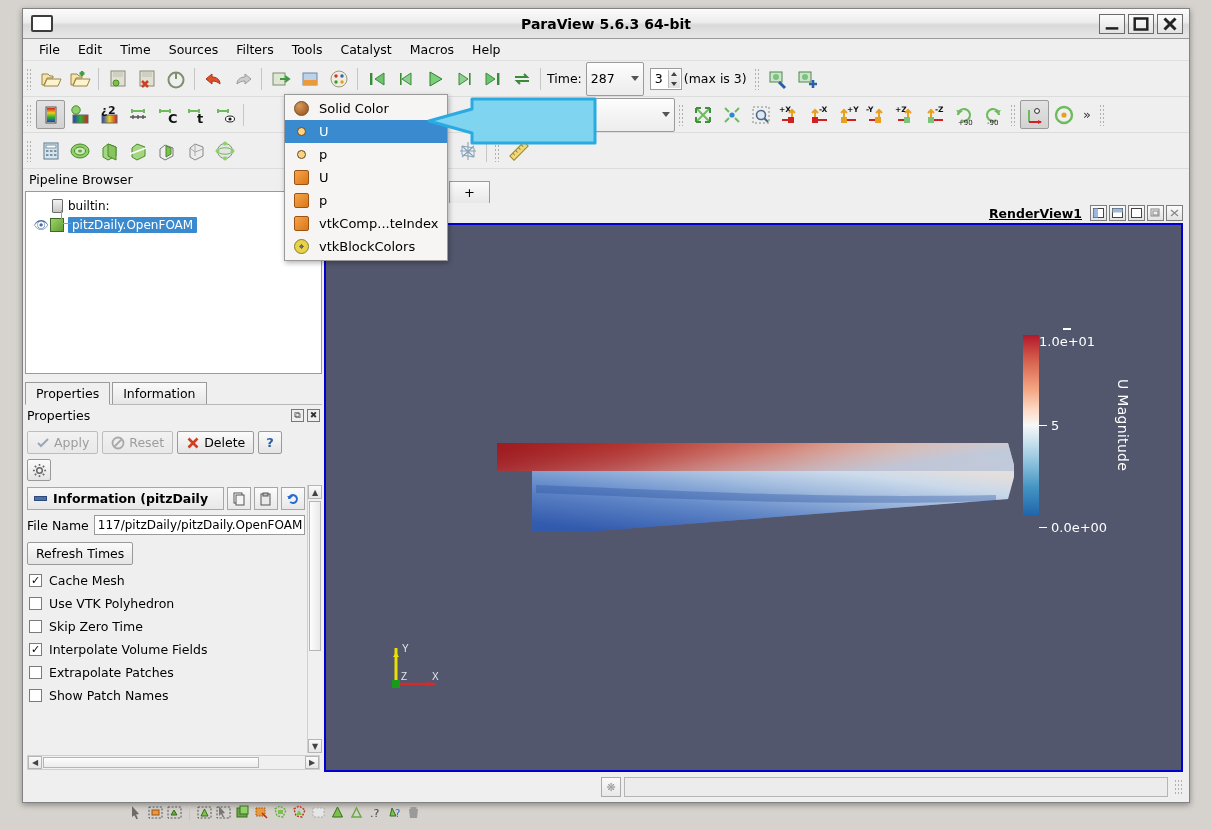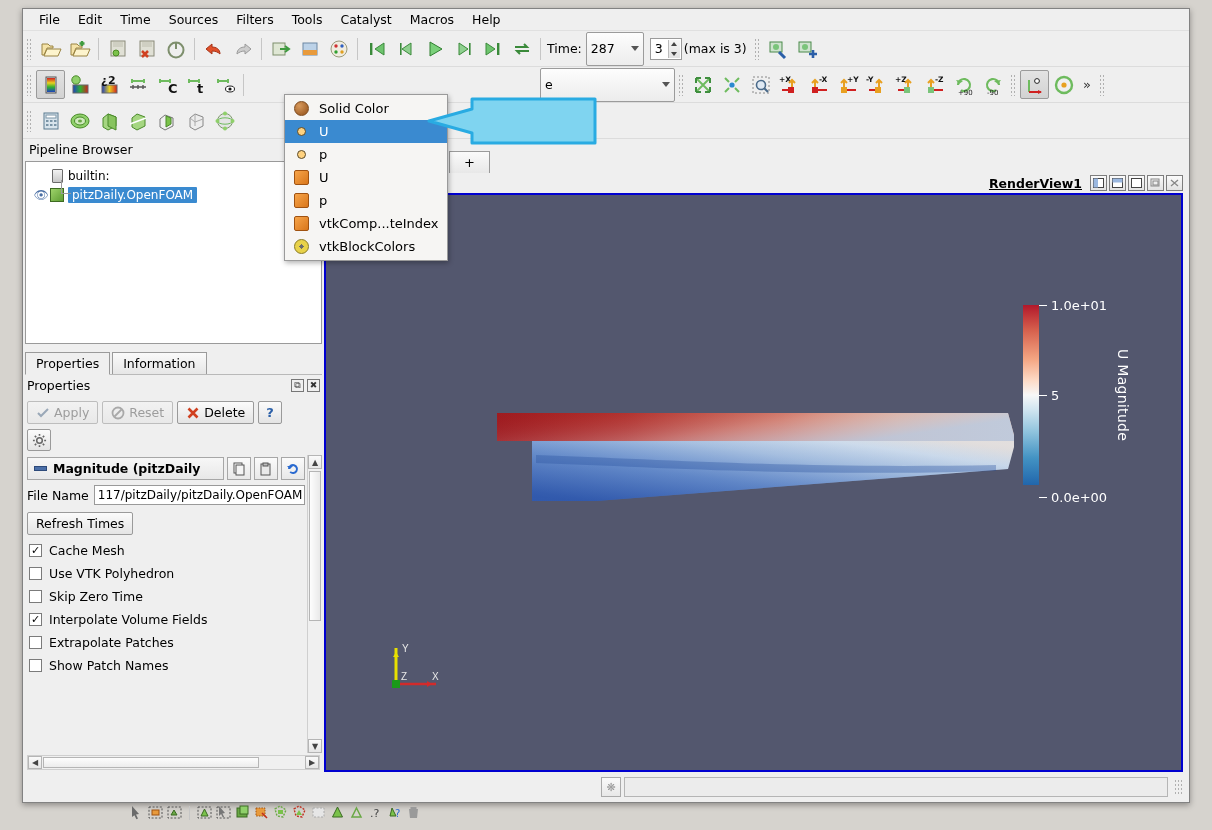--- a/index.html
+++ b/index.html
@@ -283,20 +283,41 @@
   .block-ico { width: 15px; height: 15px; border-radius: 50%;
       background: radial-gradient(circle at 50% 50%, #6b6b6b 0 22%, #e8d24a 23% 100%); border: 1px solid #8a7a20; }
   
   .bigarrow { position: absolute; left: 404px; top: 86px; z-index: 60; pointer-events: none; }
 </style>
 </head>
 <body>
 
 <div class="app-window">
 
+  <div class="titlebar">
+    <div class="tb-appicon"></div>
+    <div class="tb-title">ParaView 5.6.3 64-bit</div>
+    <div class="tb-buttons">
+      <div class="tb-btn">
+        <svg class="ico" width="14" height="14" viewBox="0 0 14 14">
+            <rect x="3" y="9" width="8" height="1.6" fill="#222"></rect>
+          </svg>
+      </div>
+      <div class="tb-btn">
+        <svg class="ico" width="14" height="14" viewBox="0 0 14 14">
+            <rect x="3" y="3.5" width="8" height="7" fill="none" stroke="#222" stroke-width="1.6"></rect>
+          </svg>
+      </div>
+      <div class="tb-btn">
+        <svg class="ico" width="14" height="14" viewBox="0 0 14 14">
+            <path d="M3.5 3.5 L10.5 10.5 M10.5 3.5 L3.5 10.5" stroke="#222" stroke-width="1.9" fill="none"></path>
+          </svg>
+      </div>
+    </div>
+  </div>
 
   <div class="menubar">
     <div class="menu-item">File</div>
     <div class="menu-item">Edit</div>
     <div class="menu-item">Time</div>
     <div class="menu-item">Sources</div>
     <div class="menu-item">Filters</div>
     <div class="menu-item">Tools</div>
     <div class="menu-item">Catalyst</div>
     <div class="menu-item">Macros</div>
@@ -789,21 +810,21 @@
         <div class="vscroll">
           <div class="sb">▲</div>
           <div class="vthumb"></div>
           <div class="sb">▼</div>
         </div>
 
         <div style="margin-right:15px">
           <div class="propgroup-row">
             <div class="propgroup-title">
               <span class="dash"></span>
-              <span>Magnitude (pitzDaily</span>
+              <span>Information (pitzDaily</span>
             </div>
             <div class="sq-btn">
               <svg width="14" height="14" viewBox="0 0 14 14">
                   <rect x="2" y="1" width="8" height="10" fill="#fff" stroke="#555"></rect>
                   <rect x="4" y="3" width="8" height="10" fill="#f4f4f4" stroke="#555"></rect>
                 </svg>
             </div>
             <div class="sq-btn">
               <svg width="14" height="14" viewBox="0 0 14 14">
                   <rect x="2" y="2" width="9" height="11" fill="#e9e9e9" stroke="#555"></rect>
@@ -1001,21 +1022,21 @@
           <path d="M44 46 l-5 -3 v6 z" fill="#d22b2b"></path>
           <rect x="4" y="42" width="8" height="8" fill="#1a9a1a"></rect>
           <text x="14" y="14" fill="#e8e8e8" font-size="10" font-family="sans-serif">Y</text>
           <text x="13" y="42" fill="#e8e8e8" font-size="10" font-family="sans-serif">Z</text>
           <text x="44" y="42" fill="#e8e8e8" font-size="10" font-family="sans-serif">X</text>
         </svg>
 
         <div class="legend">
           <div class="legend-bar"></div>
           <div class="legend-ticks">
-            <div class="ltick" style="top:-7px;">
+            <div class="ltick" style="top:-7px;flex-direction:column;">
               <span class="dash2"></span>
               <span>1.0e+01</span>
             </div>
             <div class="ltick" style="top:83px;">
               <span class="dash2"></span>
               <span>5</span>
             </div>
             <div class="ltick" style="top:185px;">
               <span class="dash2"></span>
               <span>0.0e+00</span>

